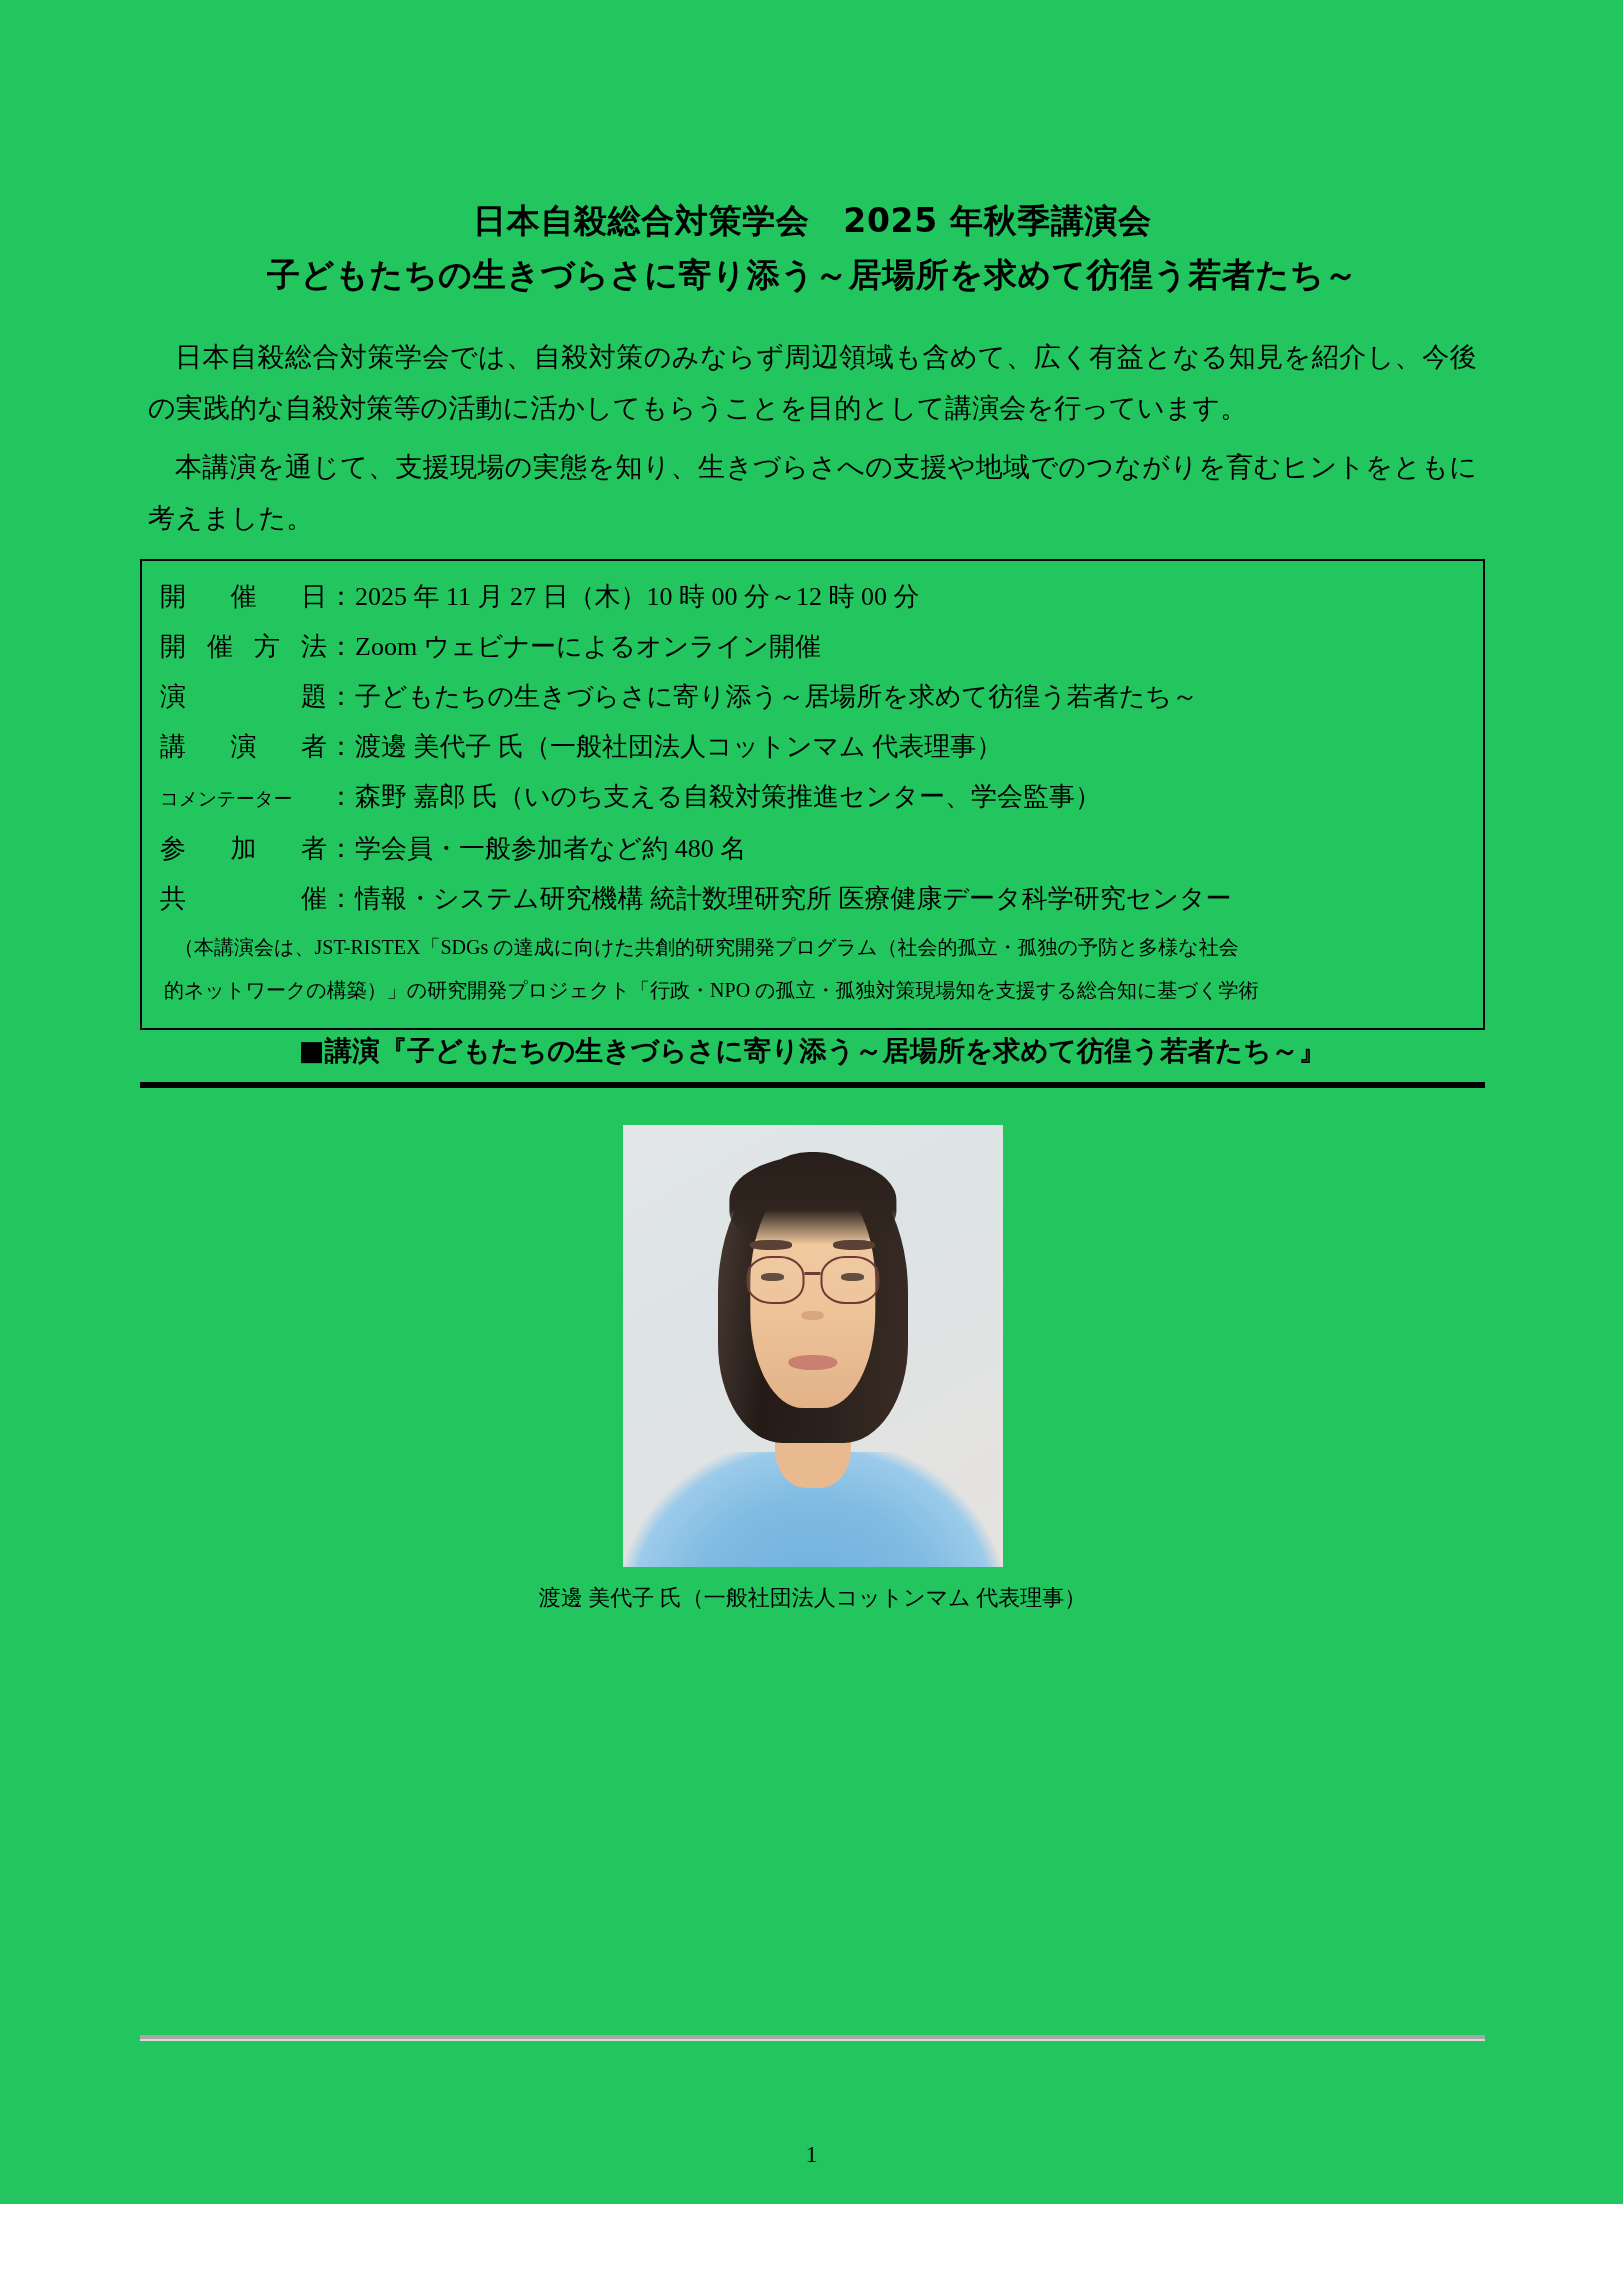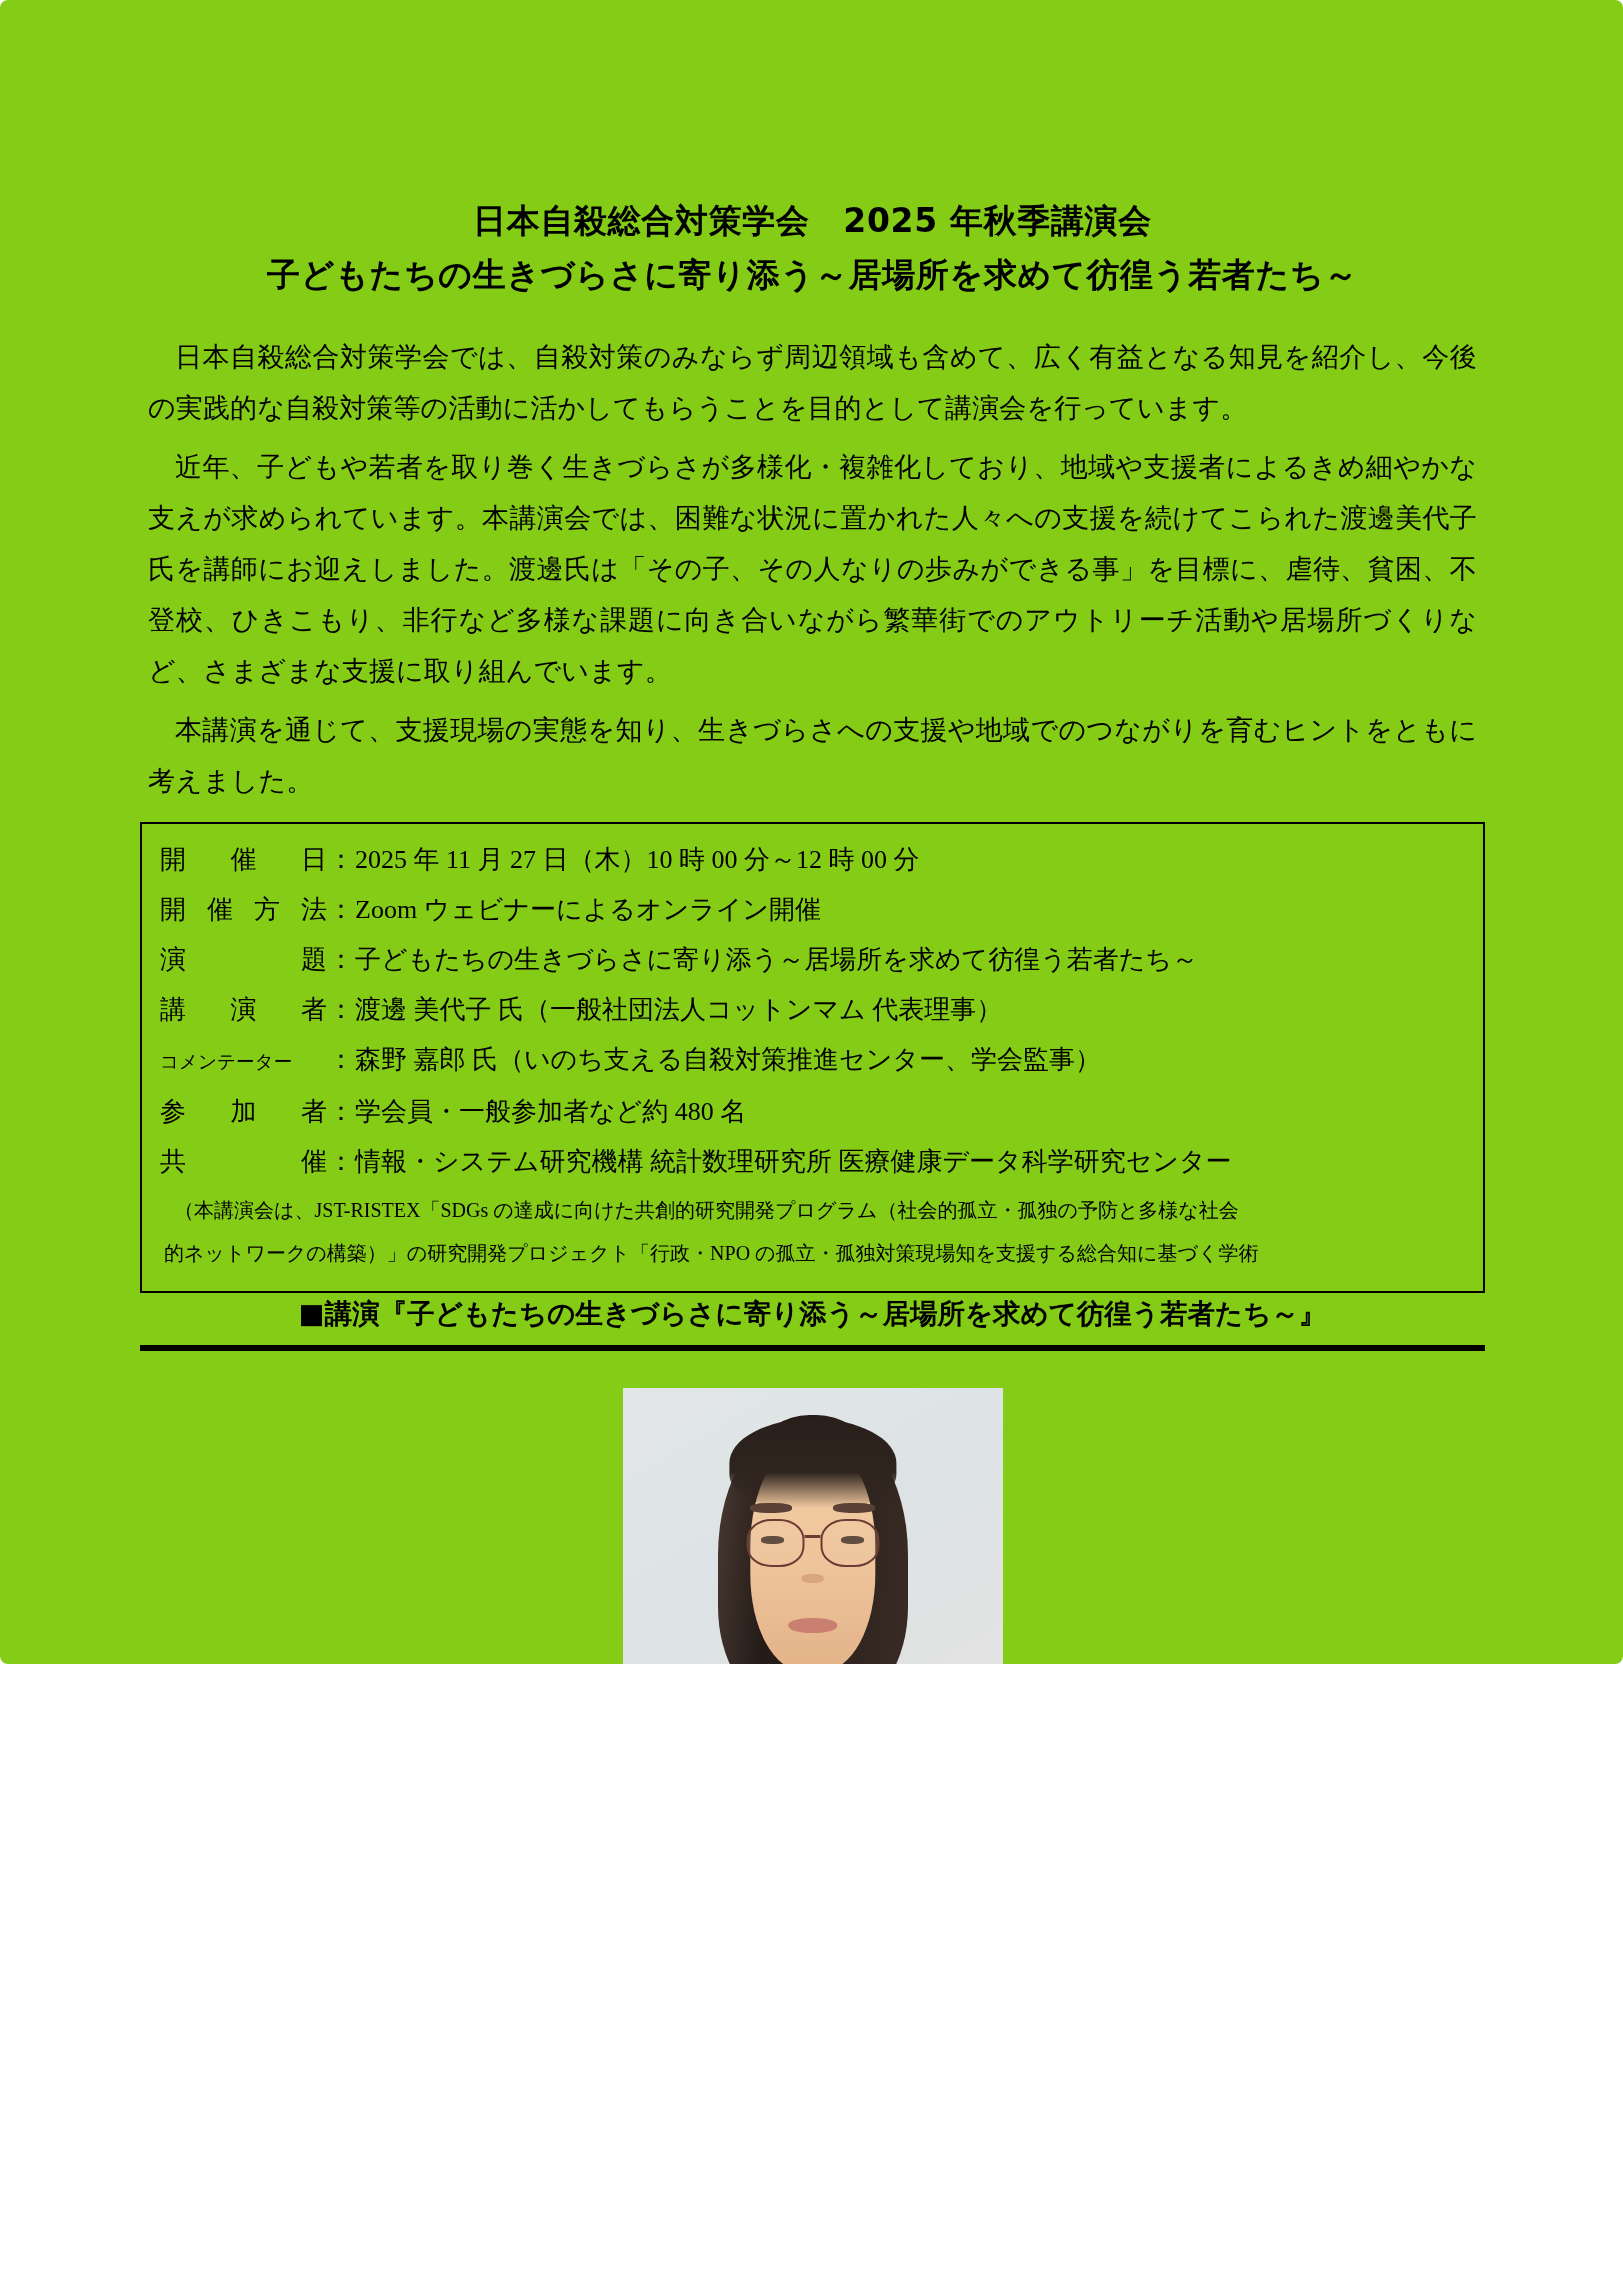--- a/index.html
+++ b/index.html
@@ -7,25 +7,24 @@
     padding: 0;
     background: #ffffff;
   }
   body {
     font-family: "Liberation Serif", "DejaVu Serif", serif;
     color: #000000;
   }
   .page {
     position: relative;
     width: 1623px;
-    height: 1664px;
-    background: #84cc16;
+    height: 2204px;
+    background: #22c55e;
     overflow: hidden;
     box-sizing: border-box;
-    border-radius: 8px;
   }
   .content {
     position: absolute;
     left: 140px;
     top: 0;
     width: 1345px;
   }
 
   
   .title-block {
@@ -299,21 +298,20 @@
 <div class="page">
   <div class="content">
 
     <div class="title-block">
       <div class="title-line title-line-1">日本自殺総合対策学会　2025 年秋季講演会</div>
       <div class="title-line title-line-2">子どもたちの生きづらさに寄り添う～居場所を求めて彷徨う若者たち～</div>
     </div>
 
     <div class="body-text">
       <p>日本自殺総合対策学会では、自殺対策のみならず周辺領域も含めて、広く有益となる知見を紹介し、今後の実践的な自殺対策等の活動に活かしてもらうことを目的として講演会を行っています。</p>
-      <p>近年、子どもや若者を取り巻く生きづらさが多様化・複雑化しており、地域や支援者によるきめ細やかな支えが求められています。本講演会では、困難な状況に置かれた人々への支援を続けてこられた渡邊美代子氏を講師にお迎えしました。渡邊氏は「その子、その人なりの歩みができる事」を目標に、虐待、貧困、不登校、ひきこもり、非行など多様な課題に向き合いながら繁華街でのアウトリーチ活動や居場所づくりなど、さまざまな支援に取り組んでいます。</p>
       <p>本講演を通じて、支援現場の実態を知り、生きづらさへの支援や地域でのつながりを育むヒントをともに考えました。</p>
     </div>
 
     <div class="info-box">
 
       <div class="info-row">
         <span class="info-label">
             <span>開</span>
             <span>催</span>
             <span>日</span>

